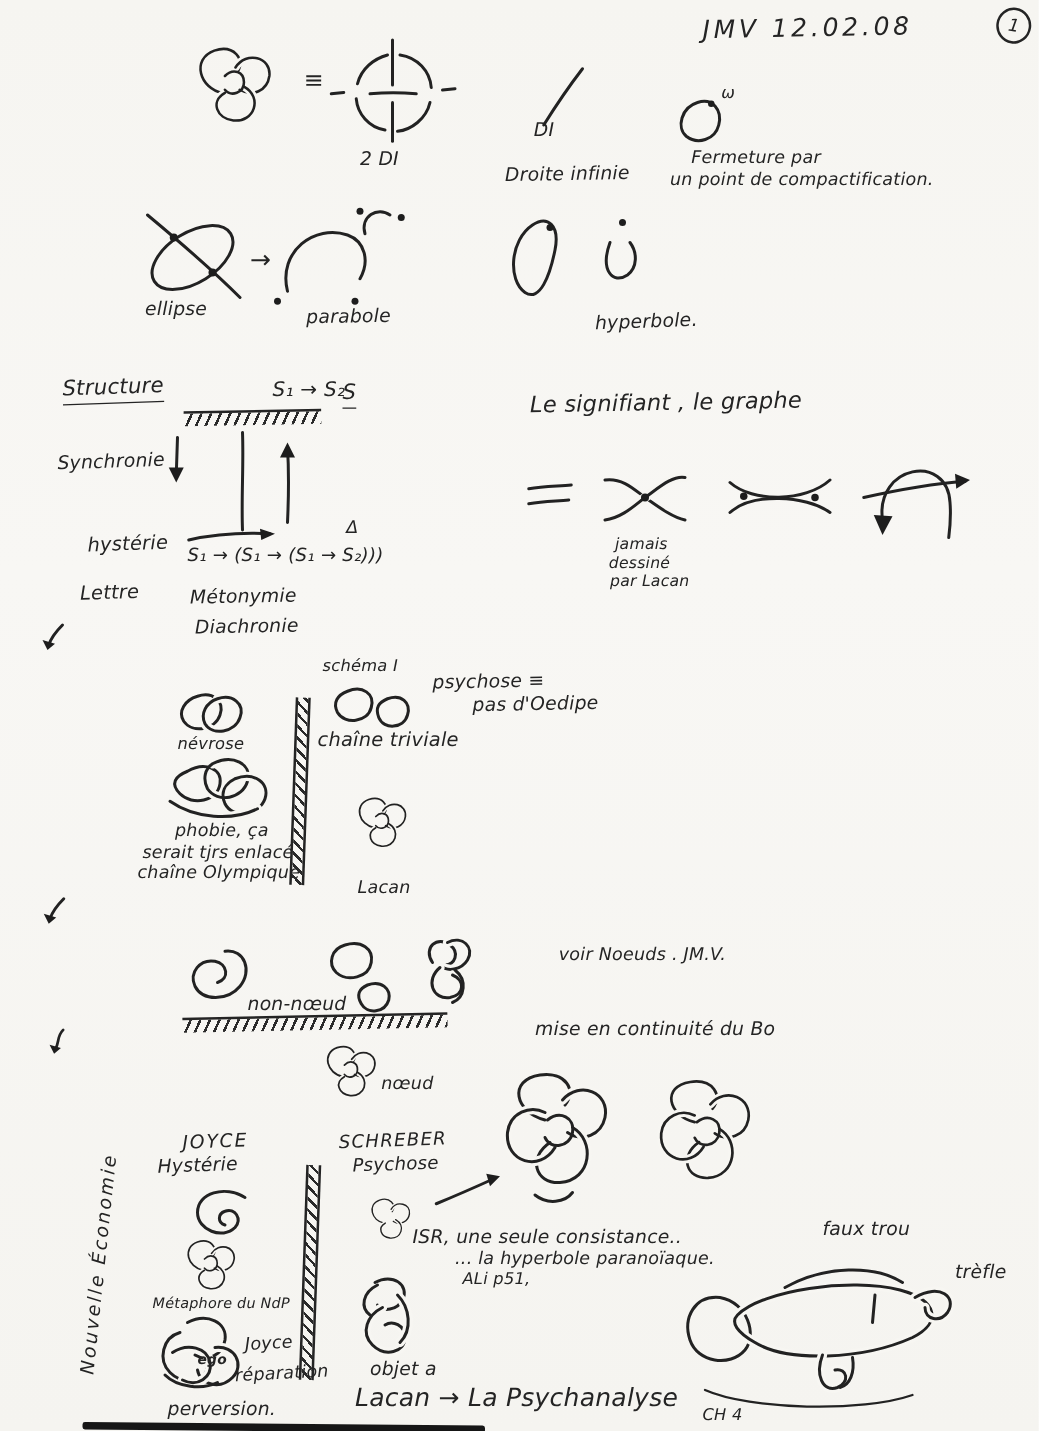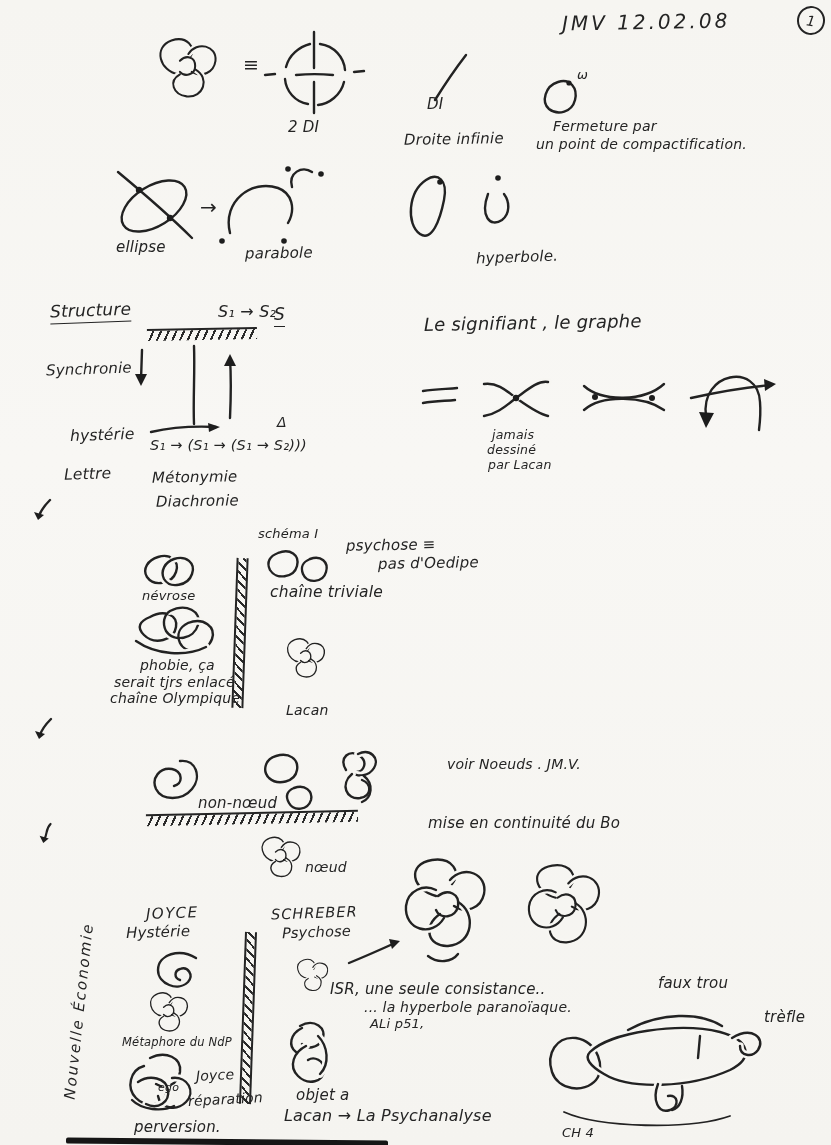--- a/index.html
+++ b/index.html
@@ -166,21 +166,21 @@
     <path class="fill" d="M11,52 L18,68 L26,53 Z"></path>
   </svg>
 
   <div class="hw" style="left:258px; top:527px; font-size:13px;">schéma I</div>
   <svg style="left:262px; top:545px;" width="70" height="42" viewBox="0 0 70 42">
     <path d="M16,8 C28,3 38,10 35,21 C32,33 14,35 8,25 C4,17 8,11 16,8"></path>
     <path d="M48,14 C59,10 67,17 64,27 C61,38 45,39 41,29 C38,21 41,17 48,14"></path>
   </svg>
   <div class="hw r-1" style="left:346px; top:538px; font-size:15px;">psychose ≡</div>
   <div class="hw r-1" style="left:378px; top:556px; font-size:15px;">pas d'Oedipe</div>
-  <div class="hw" style="left:270px; top:584px; font-size:15.5px;text-align:center;">chaîne triviale</div>
+  <div class="hw" style="left:254px; top:584px; font-size:15.5px;text-align:center;">chaîne triviale</div>
 
   <svg style="left:138px; top:551px;" width="60" height="40" viewBox="0 0 60 40">
     <path d="M20,6 C32,2 42,10 38,21 C34,33 16,36 9,26 C4,18 10,9 20,6"></path>
     <path class="halo" d="M36,8 C48,4 58,12 54,23 C50,35 32,38 26,28"></path>
     <path d="M36,8 C48,4 58,12 54,23 C50,35 32,38 26,28 C22,20 27,11 36,8"></path>
   </svg>
   <div class="hw" style="left:142px; top:589px; font-size:13px;">névrose</div>
   <svg style="left:126px; top:601px;" width="94" height="58" viewBox="0 0 94 58">
     <path d="M24,16 C38,8 52,14 50,26 C48,40 28,44 18,34 C10,26 14,20 24,16"></path>
     <path class="halo" d="M44,10 C60,2 76,10 72,24 C68,38 48,42 40,30"></path>
@@ -261,21 +261,21 @@
   <svg style="left:122px; top:1048px;" width="76" height="64" viewBox="0 0 76 64">
     <path d="M22,18 C8,22 4,40 14,50 C24,60 42,58 44,46"></path>
     <path class="halo" d="M28,10 C44,2 60,10 58,24 C56,36 44,42 34,36"></path>
     <path d="M28,10 C44,2 60,10 58,24 C56,36 44,42 34,36"></path>
     <path class="halo" d="M50,30 C66,28 74,44 64,54 C54,64 38,60 36,48"></path>
     <path d="M50,30 C66,28 74,44 64,54 C54,64 38,60 36,48"></path>
     <path class="halo" d="M16,34 C28,26 44,30 46,42 C48,54 36,62 24,56"></path>
     <path d="M16,34 C28,26 44,30 46,42 C48,54 36,62 24,56"></path>
     <path d="M10,52 C20,62 40,64 52,58"></path>
   </svg>
-  <div class="hw" style="left:158px; top:1082px; font-size:11px;">ego</div>
+  <div class="hw" style="left:158px; top:1082px; font-size:11px;font-weight:bold;">ego</div>
   <div class="hw r-3" style="left:196px; top:1068px; font-size:14px;">Joyce</div>
   <div class="hw r-3" style="left:188px; top:1092px; font-size:14px;">réparation</div>
   <div class="hw" style="left:134px; top:1120px; font-size:15px;">perversion.</div>
 
   <div class="vbar" style="left:242px; top:932px; width:8px; height:172px; transform:rotate(2deg);"></div>
 
   <div class="hw r-2" style="left:271px; top:906px; font-size:14.5px; letter-spacing:1px;">SCHREBER</div>
   <div class="hw r-2" style="left:282px; top:925px; font-size:14.5px;">Psychose</div>
   <svg style="left:288px; top:950px;" width="46" height="50" viewBox="0 0 100 85">
     <path d="M42,50 C20,46 12,18 34,10 C52,4 64,18 56,30"></path>
@@ -317,21 +317,21 @@
 
   <svg style="left:280px; top:1016px;" width="56" height="72" viewBox="0 0 56 72">
     <path d="M20,10 C34,2 48,12 42,24 C38,32 26,34 22,28"></path>
     <path class="halo" d="M26,30 C14,36 8,50 18,60 C28,70 44,66 44,54 C44,44 34,40 28,44"></path>
     <path d="M26,30 C14,36 8,50 18,60 C28,70 44,66 44,54 C44,44 34,40 28,44"></path>
     <path class="halo" d="M38,20 C48,30 50,48 40,58"></path>
     <path d="M38,20 C48,30 50,48 40,58"></path>
     <path d="M22,12 C10,18 8,30 16,36"></path>
   </svg>
   <div class="hw" style="left:296px; top:1088px; font-size:15px;">objet a</div>
-  <div class="hw" style="left:284px; top:1108px; font-size:16px;">Lacan → La Psychanalyse</div>
+  <div class="hw" style="left:284px; top:1108px; font-size:20px;">Lacan → La Psychanalyse</div>
 
   <svg style="left:540px; top:996px;" width="235" height="140" viewBox="0 0 235 140">
     <path d="M36,42 C16,40 6,58 12,76 C18,94 44,98 56,84 C66,72 58,46 36,42"></path>
     <path class="halo" d="M50,56 C70,36 140,26 180,36 C210,44 214,62 190,74 C150,92 90,94 64,78 C50,70 44,62 50,56"></path>
     <path d="M50,56 C70,36 140,26 180,36 C210,44 214,62 190,74 C150,92 90,94 64,78 C50,70 44,62 50,56"></path>
     <path d="M88,34 C120,16 160,16 182,30"></path>
     <path class="halo" d="M192,42 C212,30 226,42 218,54 C212,62 200,60 200,50"></path>
     <path d="M192,42 C212,30 226,42 218,54 C212,62 200,60 200,50"></path>
     <path d="M160,40 L158,62"></path>
     <path class="halo" d="M118,88 C112,104 118,118 130,114 C140,110 138,98 128,100"></path>

